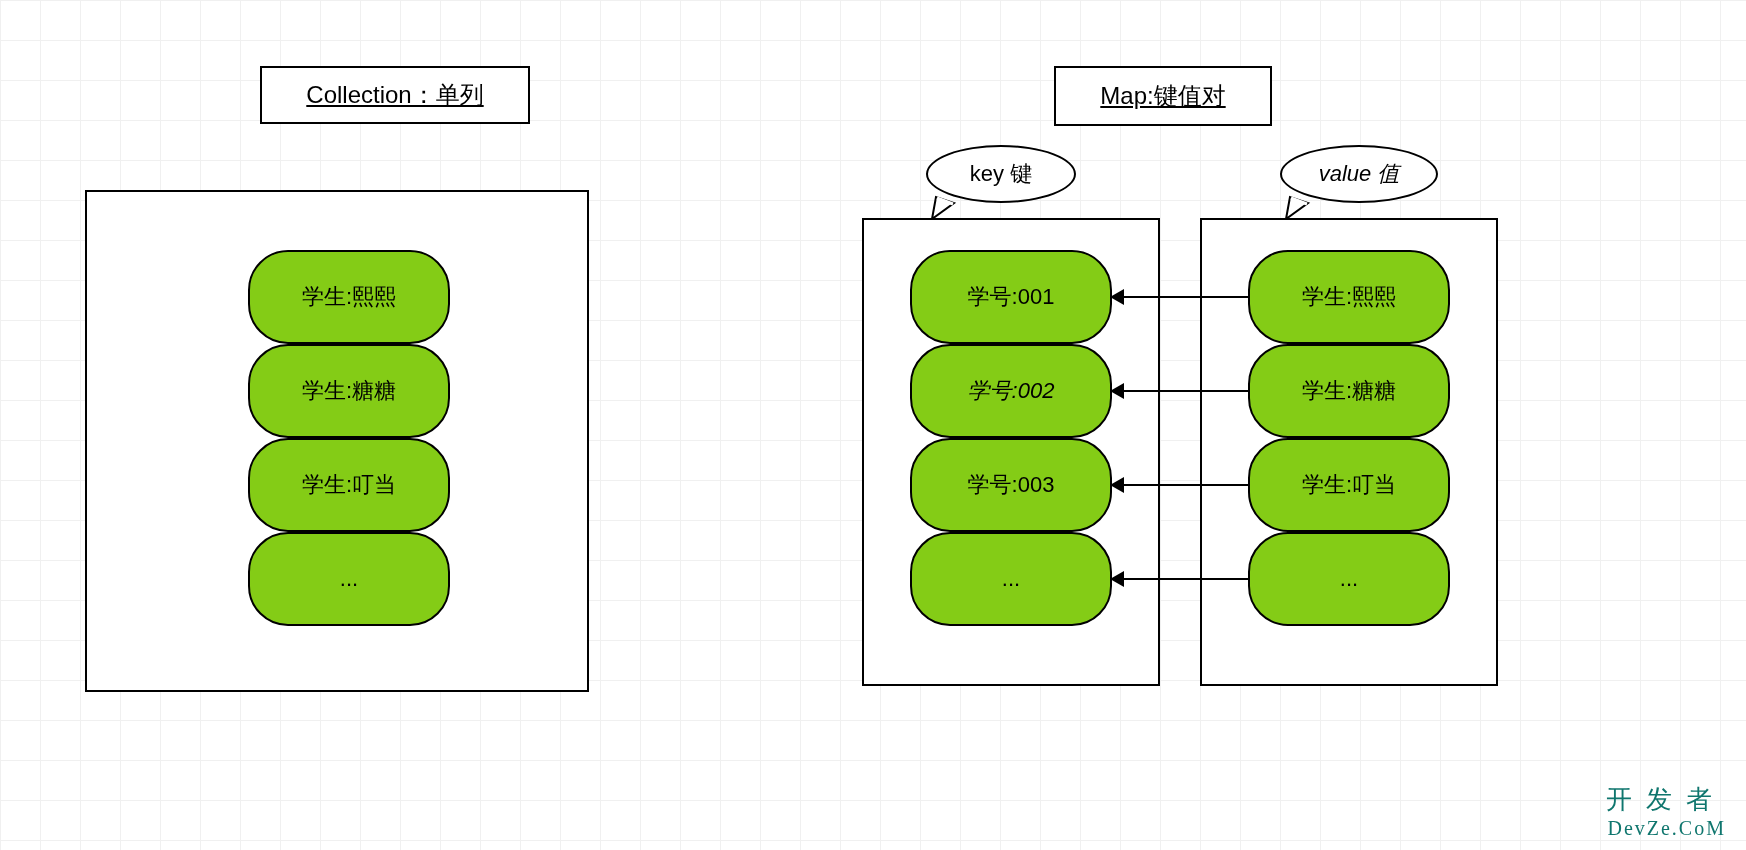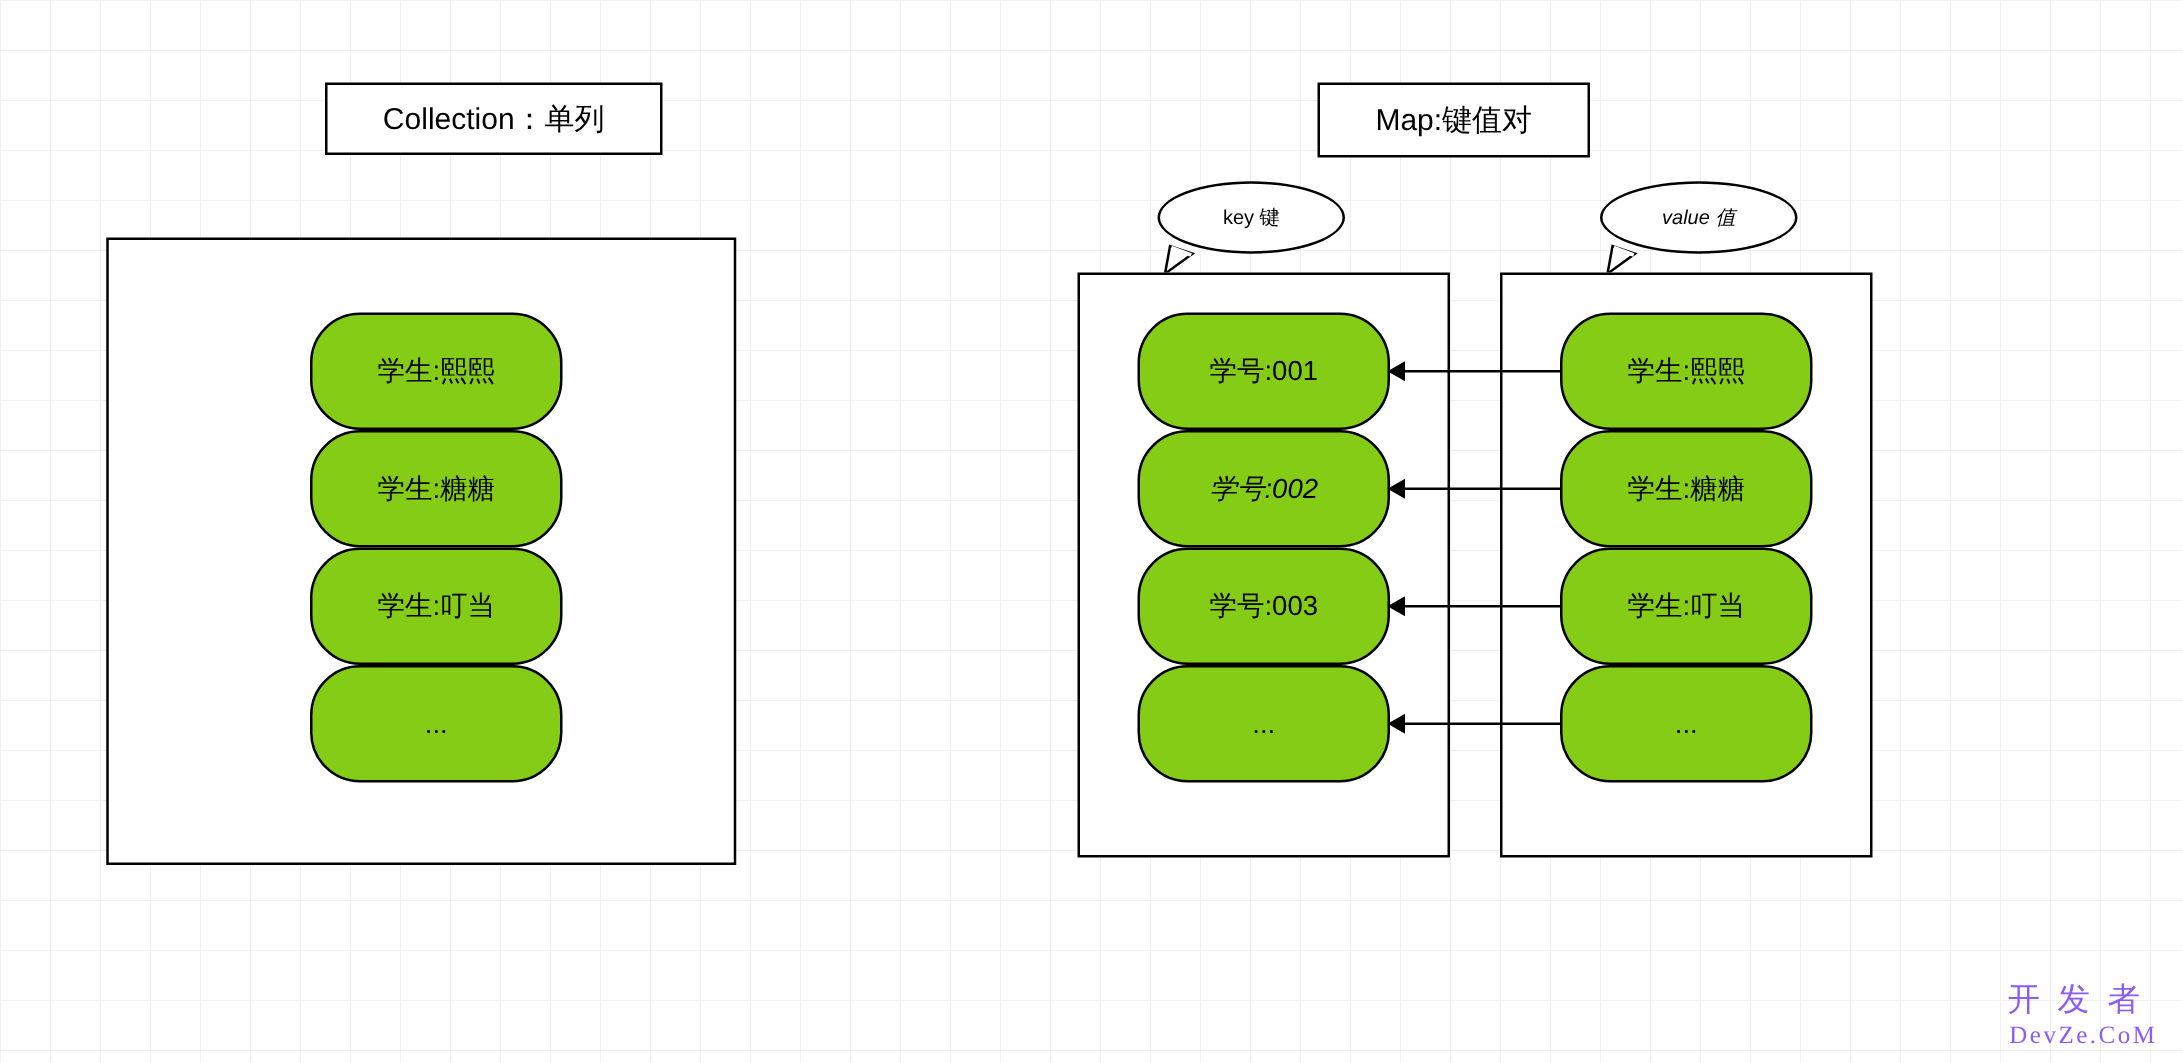--- a/index.html
+++ b/index.html
@@ -17,20 +17,21 @@
   }
   .header-box {
     position: absolute;
     border: 2px solid #000;
     background: #fff;
     font-size: 24px;
     display: flex;
     align-items: center;
     justify-content: center;
     padding: 12px 30px;
+    text-decoration: underline;
   }
   .big-container {
     position: absolute;
     border: 2px solid #000;
     background: #fff;
   }
   .pill {
     position: absolute;
     border: 2px solid #000;
     border-radius: 40px;
@@ -41,41 +42,41 @@
     font-size: 22px;
   }
   .speech-bubble {
     position: absolute;
     border: 2px solid #000;
     border-radius: 50%;
     background: #fff;
     display: flex;
     align-items: center;
     justify-content: center;
-    font-size: 16px;
+    font-size: 22px;
   }
   .arrow-line {
     position: absolute;
     background: #000;
     height: 2px;
   }
   .arrow-head {
     position: absolute;
     width: 0;
     height: 0;
     border-top: 8px solid transparent;
     border-bottom: 8px solid transparent;
     border-right: 14px solid #000;
   }
   .watermark {
     position: absolute;
     right: 20px;
     bottom: 10px;
     text-align: right;
-    color: #8b5cf6;
+    color: #0f766e;
     font-family: Arial, sans-serif;
   }
   .watermark .line1 {
     font-size: 26px;
     letter-spacing: 14px;
   }
   .watermark .line2 {
     font-size: 20px;
     letter-spacing: 2px;
     font-family: Liberation Serif, serif;

